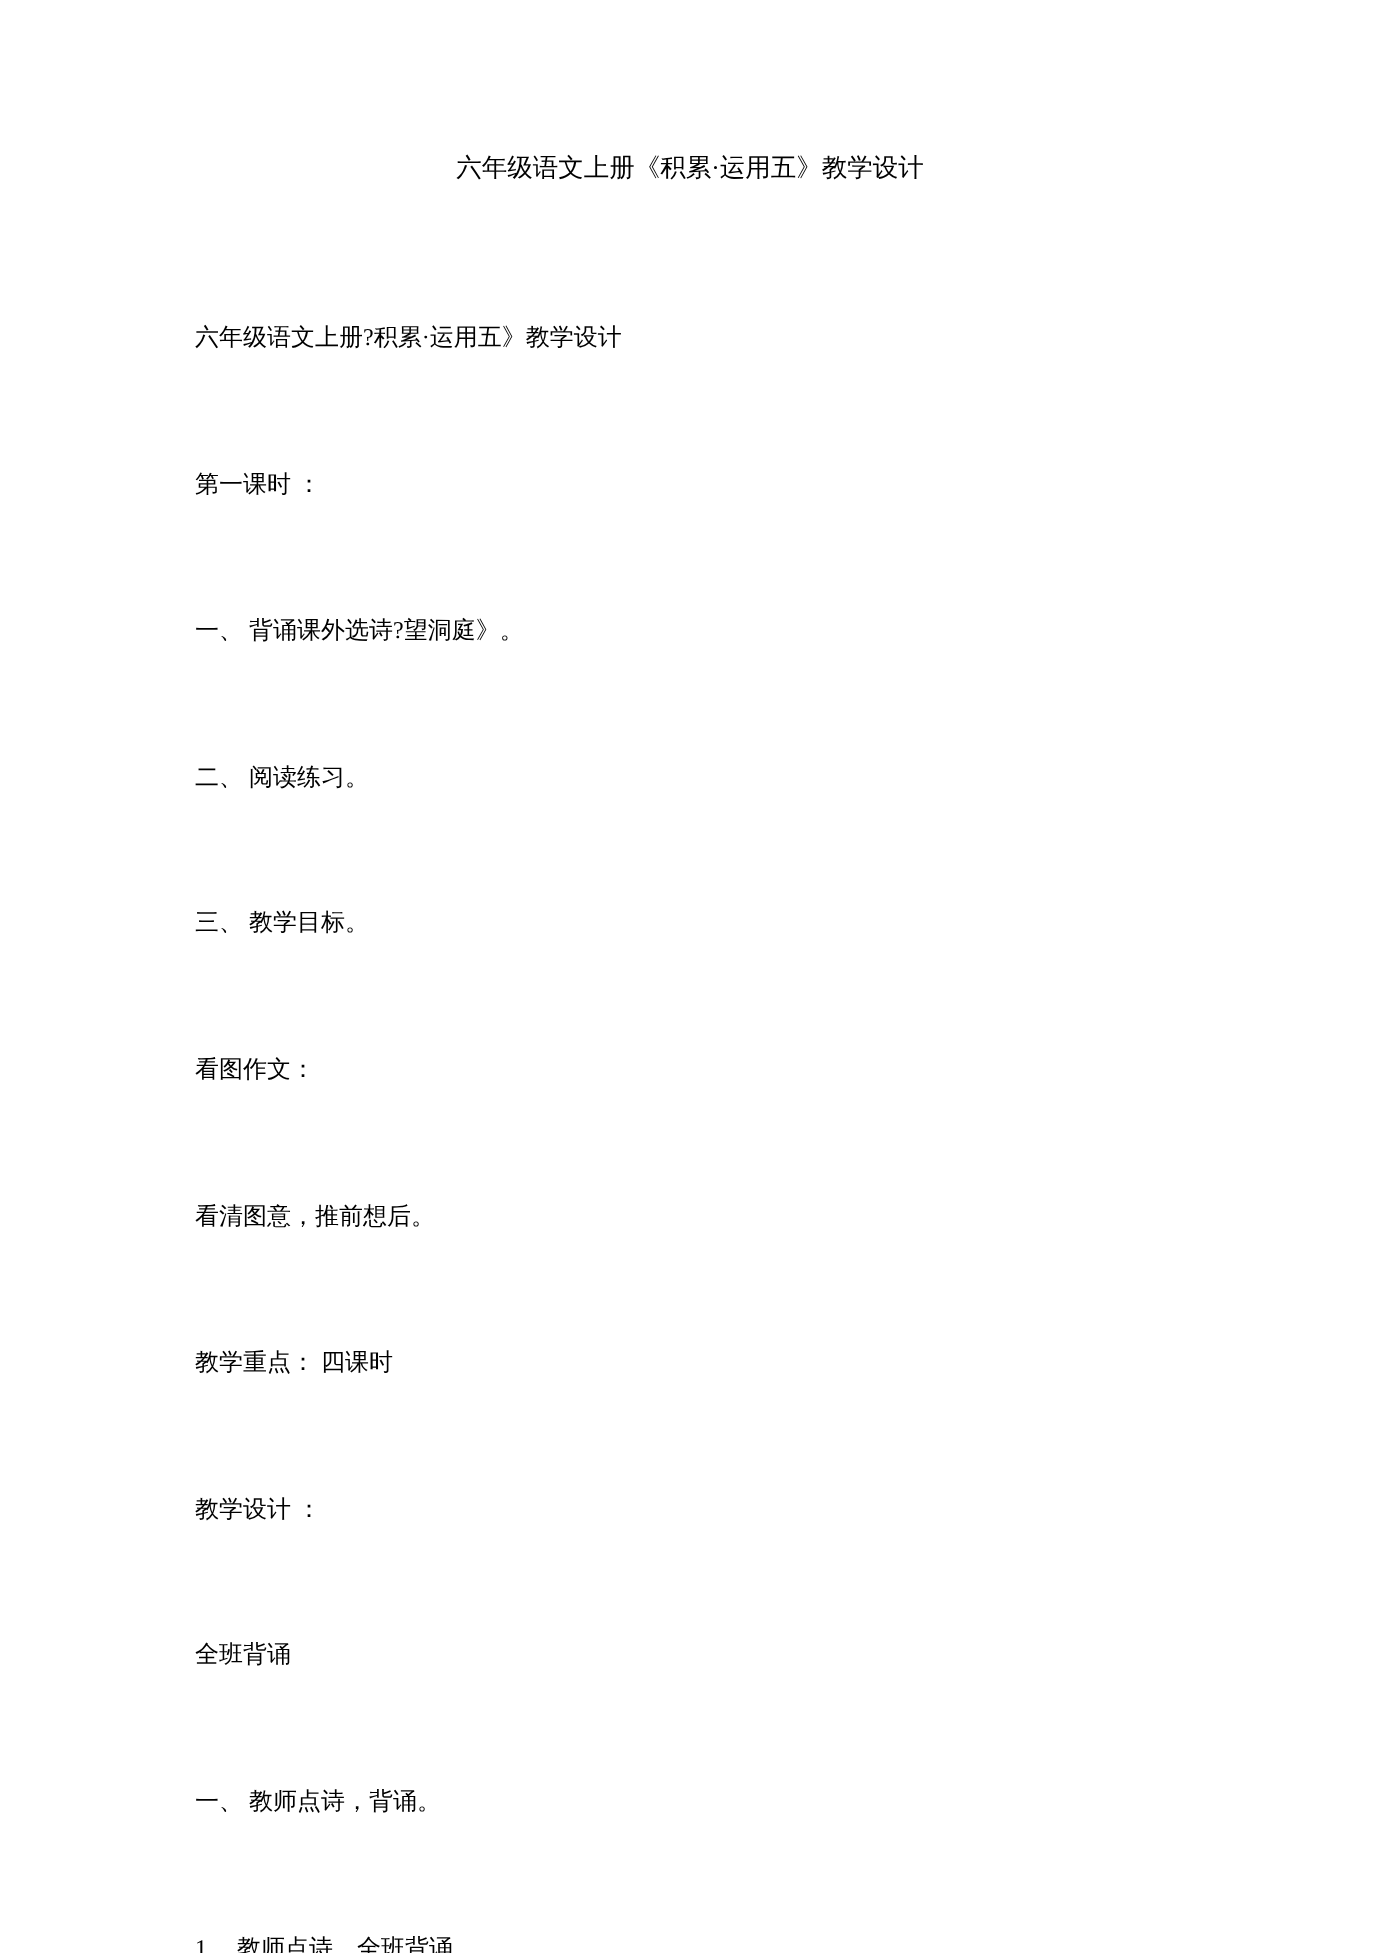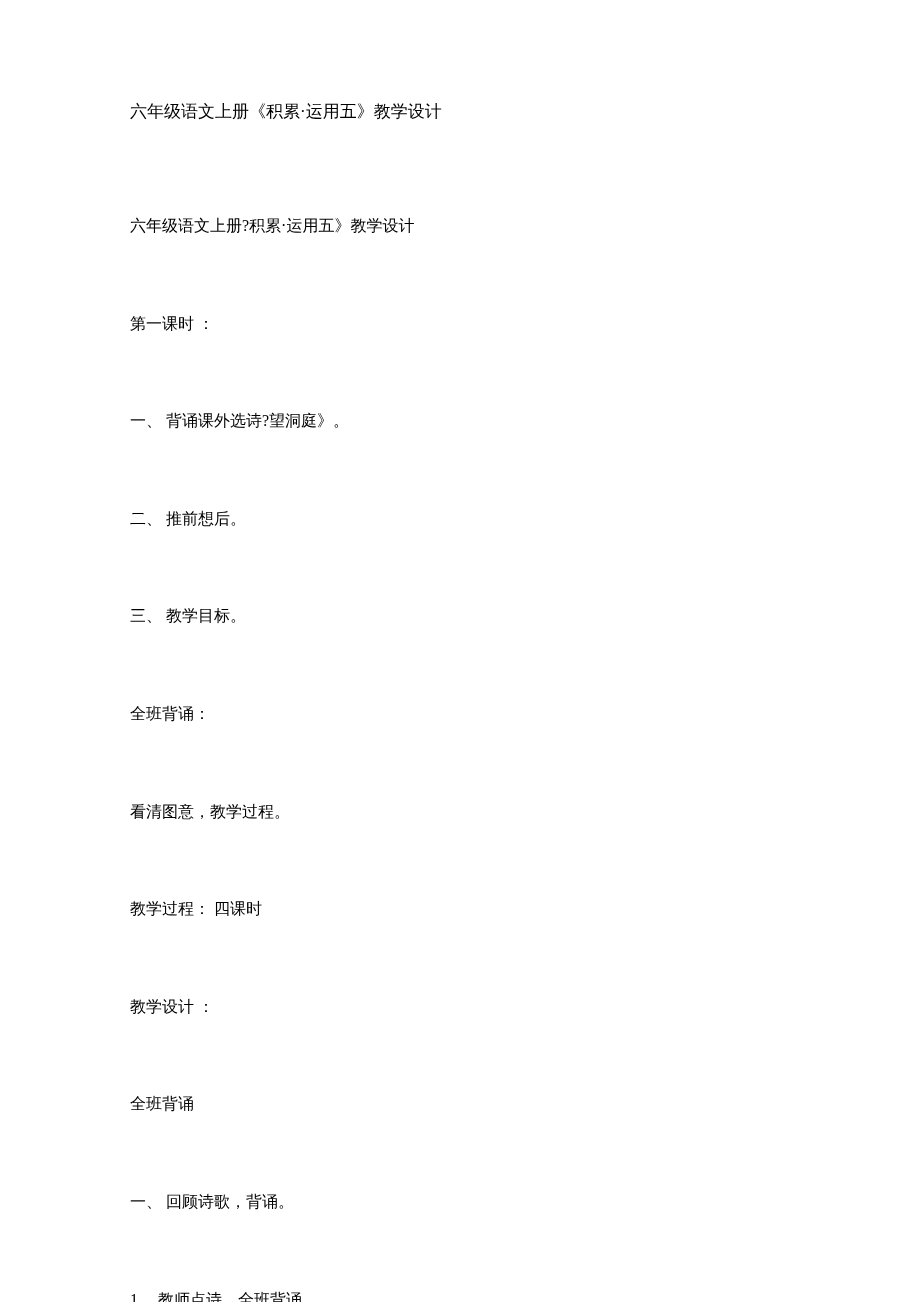--- a/index.html
+++ b/index.html
@@ -10,40 +10,41 @@
     body {
       width: 920px;
       height: 1302px;
       background: #ffffff;
       font-family: "SimSun", "宋体", serif;
       color: #000000;
       padding: 100px 130px 0 130px;
       position: relative;
     }
     .doc-title {
+      text-align: center;
       font-size: 17px;
       margin-bottom: 90px;
       font-family: "SimSun", "宋体", serif;
     }
     .content-block {
       font-size: 16px;
       line-height: 1.6;
       margin-bottom: 72px;
       margin-top: 28px;
     }
   </style>
 </head>
 <body>
 
 <div class="doc-title">六年级语文上册《积累·运用五》教学设计</div>
 
 <div class="content-block">六年级语文上册?积累·运用五》教学设计</div>
 <div class="content-block">第一课时 ：</div>
 <div class="content-block">一、 背诵课外选诗?望洞庭》。</div>
-<div class="content-block">二、 推前想后。</div>
+<div class="content-block">二、 阅读练习。</div>
 <div class="content-block">三、 教学目标。</div>
-<div class="content-block">全班背诵：</div>
-<div class="content-block">看清图意，教学过程。</div>
-<div class="content-block">教学过程： 四课时</div>
+<div class="content-block">看图作文：</div>
+<div class="content-block">看清图意，推前想后。</div>
+<div class="content-block">教学重点： 四课时</div>
 <div class="content-block">教学设计 ：</div>
 <div class="content-block">全班背诵</div>
-<div class="content-block">一、 回顾诗歌，背诵。</div>
+<div class="content-block">一、 教师点诗，背诵。</div>
 <div class="content-block">1、 教师点诗，全班背诵。</div>
 
 </body></html>

